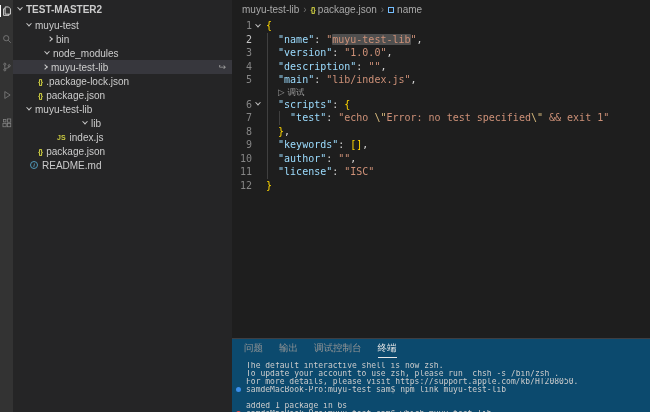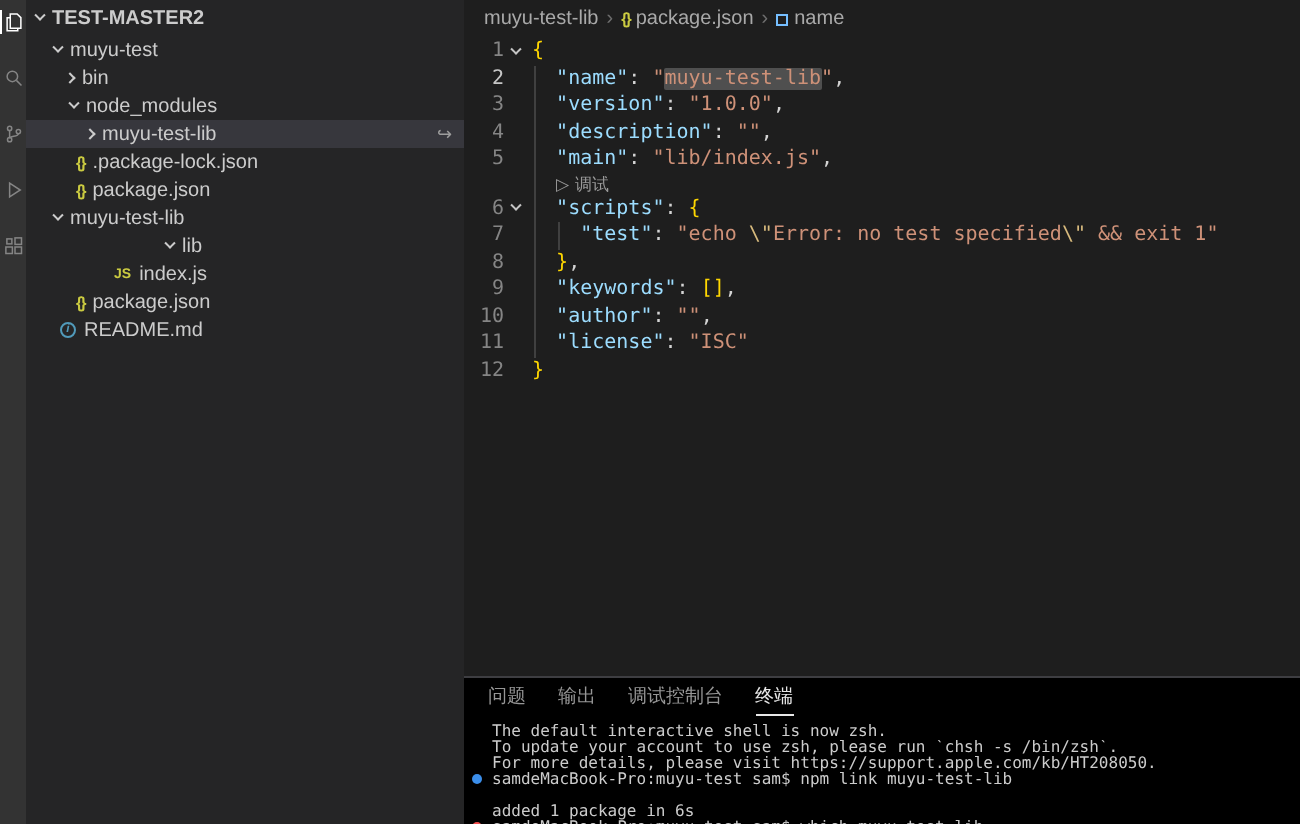--- a/index.html
+++ b/index.html
@@ -1,18 +1,18 @@
 <!DOCTYPE html>
 <html><head>
 <meta charset="utf-8">
 <style>
   * { box-sizing: border-box; }
   body { margin:0; background:#1e1e1e; }
   .app { width:650px; height:412px; display:flex; overflow:hidden; position:relative;
-         font-family:"Liberation Sans", sans-serif; background:#000000; }
+         font-family:"Liberation Sans", sans-serif; background:#0c4a6e; }
 
   
   .activitybar { width:13px; flex:none; background:#333333; display:flex; flex-direction:column;
                  align-items:center; padding-top:5px; gap:16px; }
   .ab-item { width:13px; height:12px; display:flex; align-items:center; justify-content:center;
              color:#858585; cursor:pointer; }
   .ab-item.active { color:#ffffff; box-shadow: inset 1px 0 0 #ffffff; }
   .ab-item svg { display:block; }
 
   
@@ -119,25 +119,25 @@
   <div class="sidebar">
     <div class="section-header">
       <span class="chev down"></span>
       <span>TEST-MASTER2</span>
     </div>
     <div>
         <div class="tree-row" style="padding-left: 14px;">
           <span class="chev down"></span>
           <span class="tree-label">muyu-test</span>
         </div>
-        <div class="tree-row" style="padding-left: 20px;">
+        <div class="tree-row" style="padding-left: 35px;">
           <span class="chev right"></span>
           <span class="tree-label">bin</span>
         </div>
-        <div class="tree-row" style="padding-left: 22px;">
+        <div class="tree-row" style="padding-left: 32px;">
           <span class="chev down"></span>
           <span class="tree-label">node_modules</span>
         </div>
         <div class="tree-row selected" style="padding-left: 30px;">
           <span class="chev right"></span>
           <span class="tree-label">muyu-test-lib</span>
           <span class="deco">↪</span>
         </div>
         <div class="tree-row" style="padding-left: 25px;">
           <span class="fi json">{}</span>

